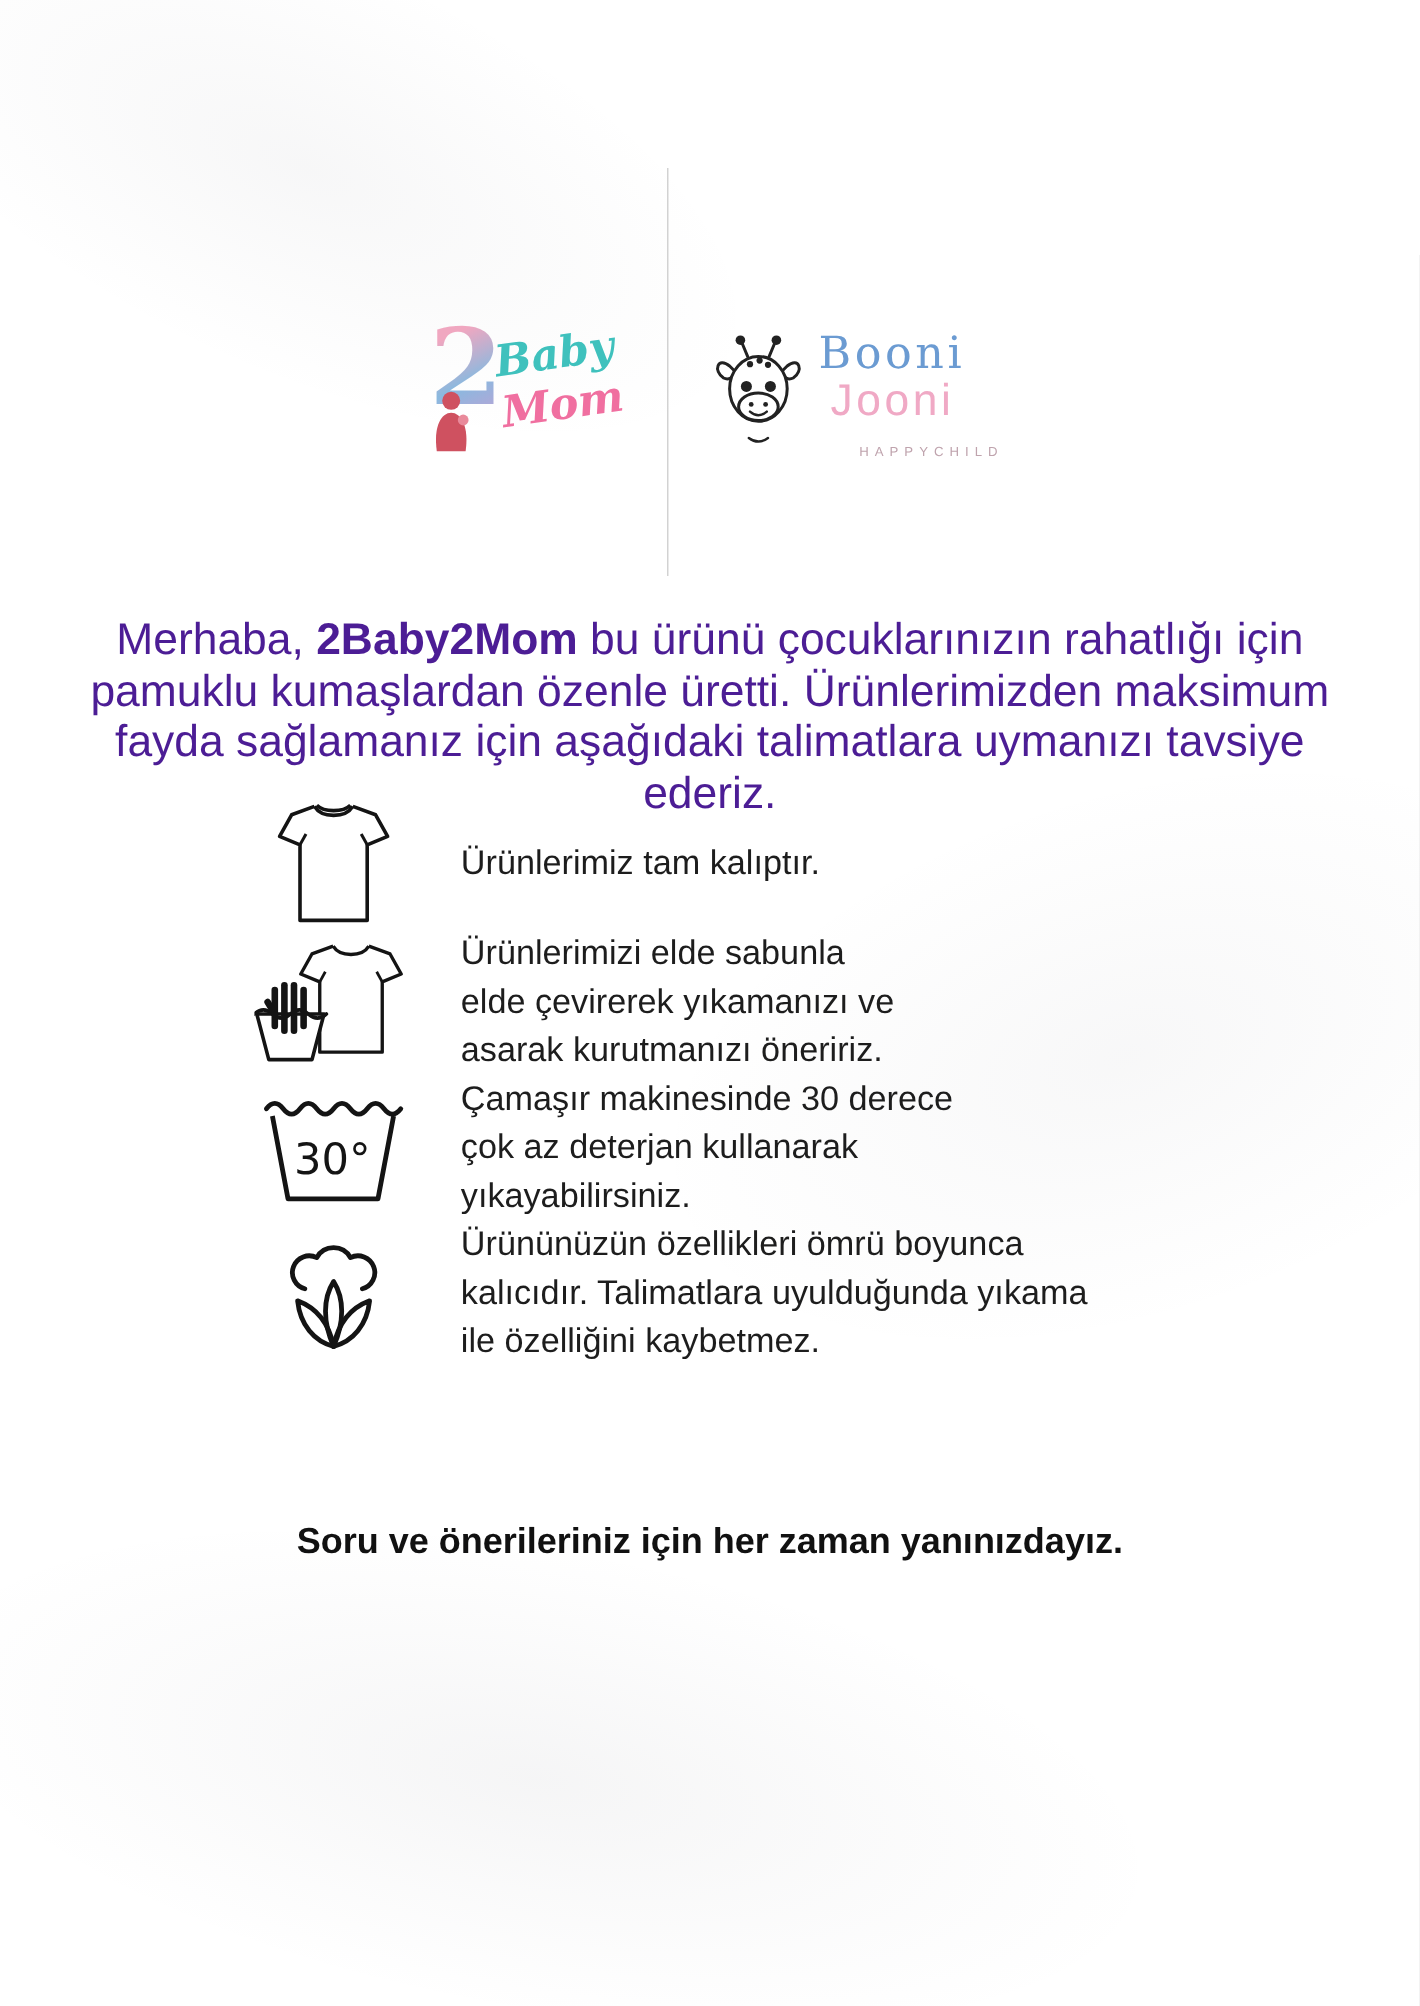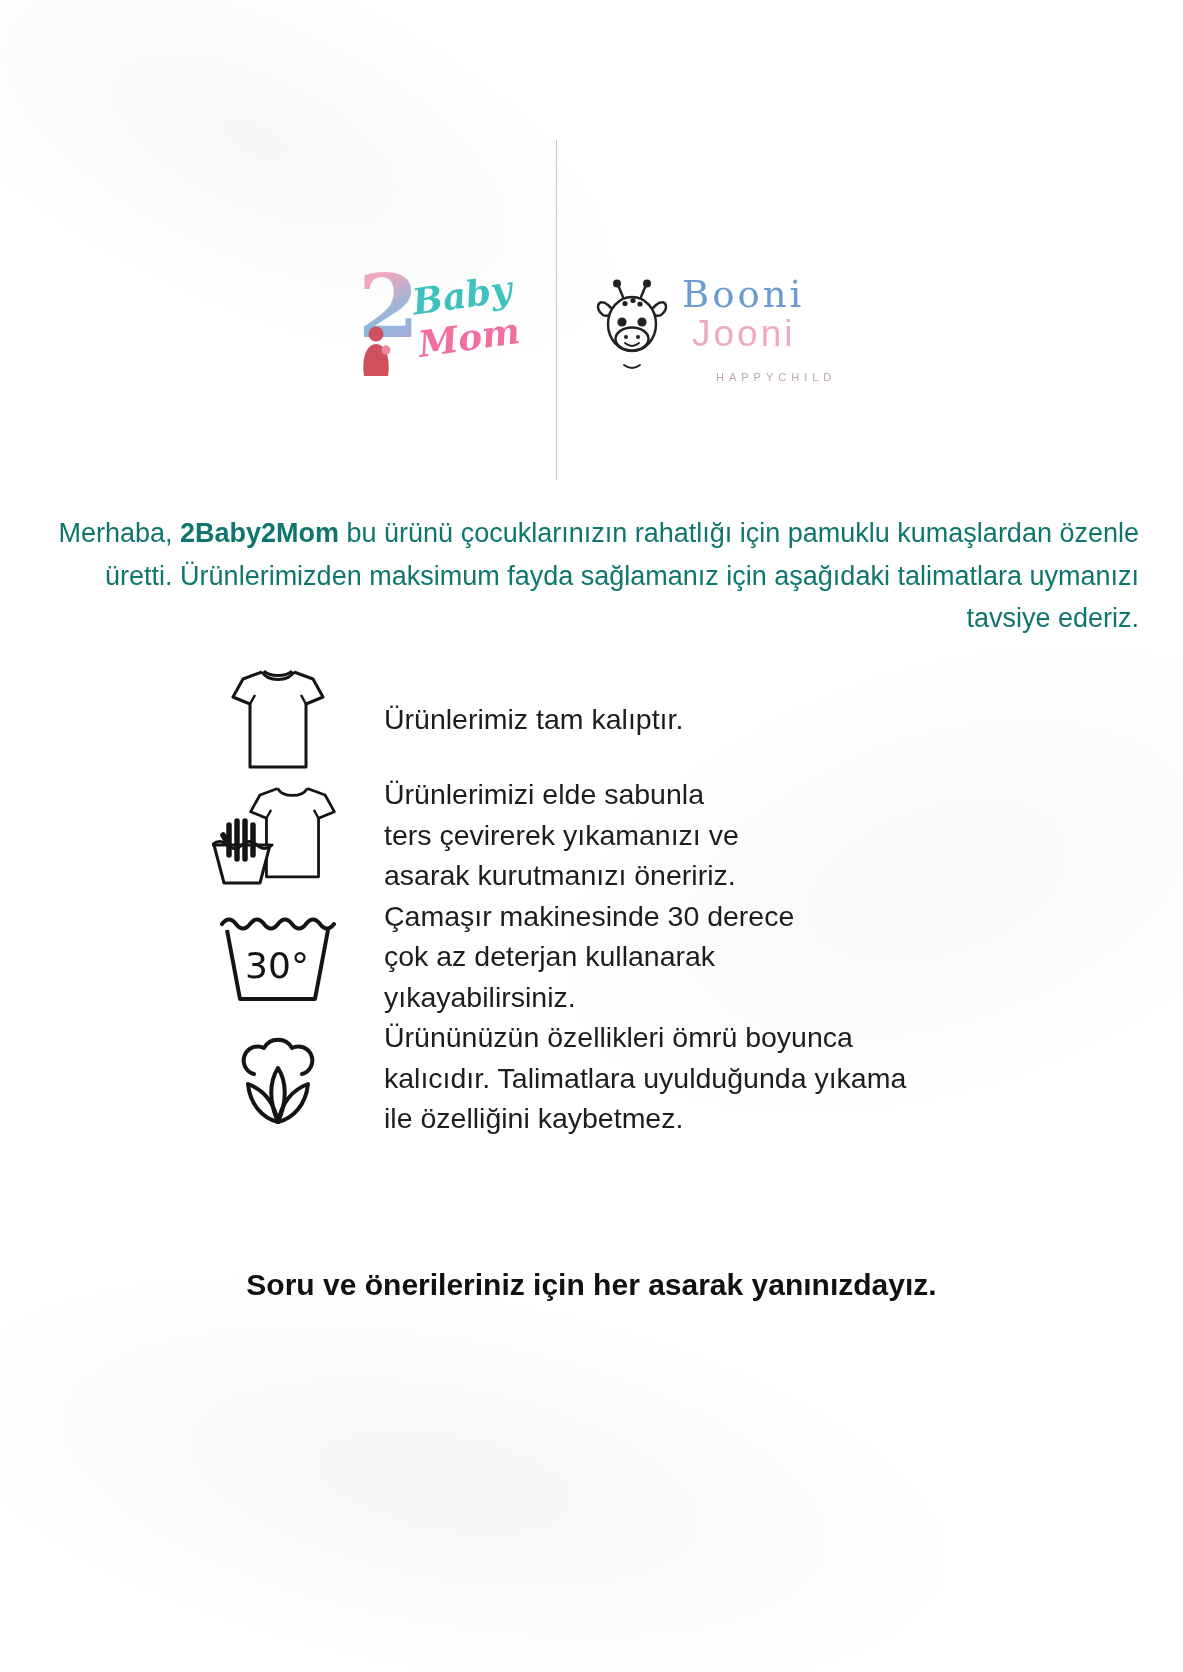--- a/index.html
+++ b/index.html
@@ -53,22 +53,22 @@
 
   .logo-right{position:absolute;left:594px;top:258px;display:flex;align-items:flex-end;}
   .bj-text{margin-left:12px;padding-top:18px;}
   .bj-line1{font-family:"DejaVu Serif",serif;font-size:37px;letter-spacing:3px;color:#6b9bd2;line-height:1.05;}
   .bj-line2{font-family:Liberation Sans, sans-serif;font-size:37px;letter-spacing:3px;color:#f0a9c5;line-height:1.05;margin-left:10px;}
   .bj-tagline{font-size:11px;letter-spacing:5px;color:#bfa3ad;margin-top:17px;margin-left:34px;}
 
   
   .intro{
     position:absolute;top:512px;left:50%;transform:translateX(-50%);
-    width:1095px;margin:0;text-align:right;
-    font-size:27px;line-height:42.5px;color:#0f766e;
+    width:1095px;margin:0;text-align:center;
+    font-size:37px;line-height:42.5px;color:#4c1d95;
   }
   .intro strong{font-weight:700;}
 
   
   .instructions{
     position:absolute;left:212px;top:664px;width:840px;
     display:flex;flex-direction:column;
   }
   .row{display:flex;align-items:center;}
   .icon-box{width:132px;flex:none;display:flex;justify-content:center;align-items:center;margin-right:40px;}
@@ -170,21 +170,21 @@
             <line x1="17" y1="46" x2="17" y2="76"></line>
             <line x1="25" y1="42" x2="25" y2="80"></line>
             <line x1="33" y1="42" x2="33" y2="80"></line>
             <line x1="41" y1="46" x2="41" y2="76"></line>
             <line x1="11" y1="56" x2="17" y2="66"></line>
           </g>
         </svg>
       </div>
       <div class="lines">
         <div>Ürünlerimizi elde sabunla</div>
-        <div>ters çevirerek yıkamanızı ve</div>
+        <div>elde çevirerek yıkamanızı ve</div>
         <div>asarak kurutmanızı öneririz.</div>
       </div>
     </div>
 
     <div class="row">
       <div class="icon-box">
         <svg width="118" height="96" viewBox="0 0 118 96">
           <path d="M3 16 q7 -9 14 0 t14 0 t14 0 t14 0 t14 0 t14 0 t14 0 t14 0" fill="none" stroke="#141414" stroke-width="4" stroke-linecap="round"></path>
           <path d="M8 22 L21 91 L96 91 L109 22" fill="none" stroke="#141414" stroke-width="4" stroke-linejoin="round"></path>
           <text x="58" y="70" text-anchor="middle" font-size="36" font-family="DejaVu Sans, sans-serif" fill="#141414">30°</text>
@@ -210,14 +210,14 @@
       </div>
       <div class="lines">
         <div>Ürününüzün özellikleri ömrü boyunca</div>
         <div>kalıcıdır. Talimatlara uyulduğunda yıkama</div>
         <div>ile özelliğini kaybetmez.</div>
       </div>
     </div>
 
   </div>
 
-  <p class="footer">Soru ve önerileriniz için her asarak yanınızdayız.</p>
+  <p class="footer">Soru ve önerileriniz için her zaman yanınızdayız.</p>
 </div>
 
 </body></html>

